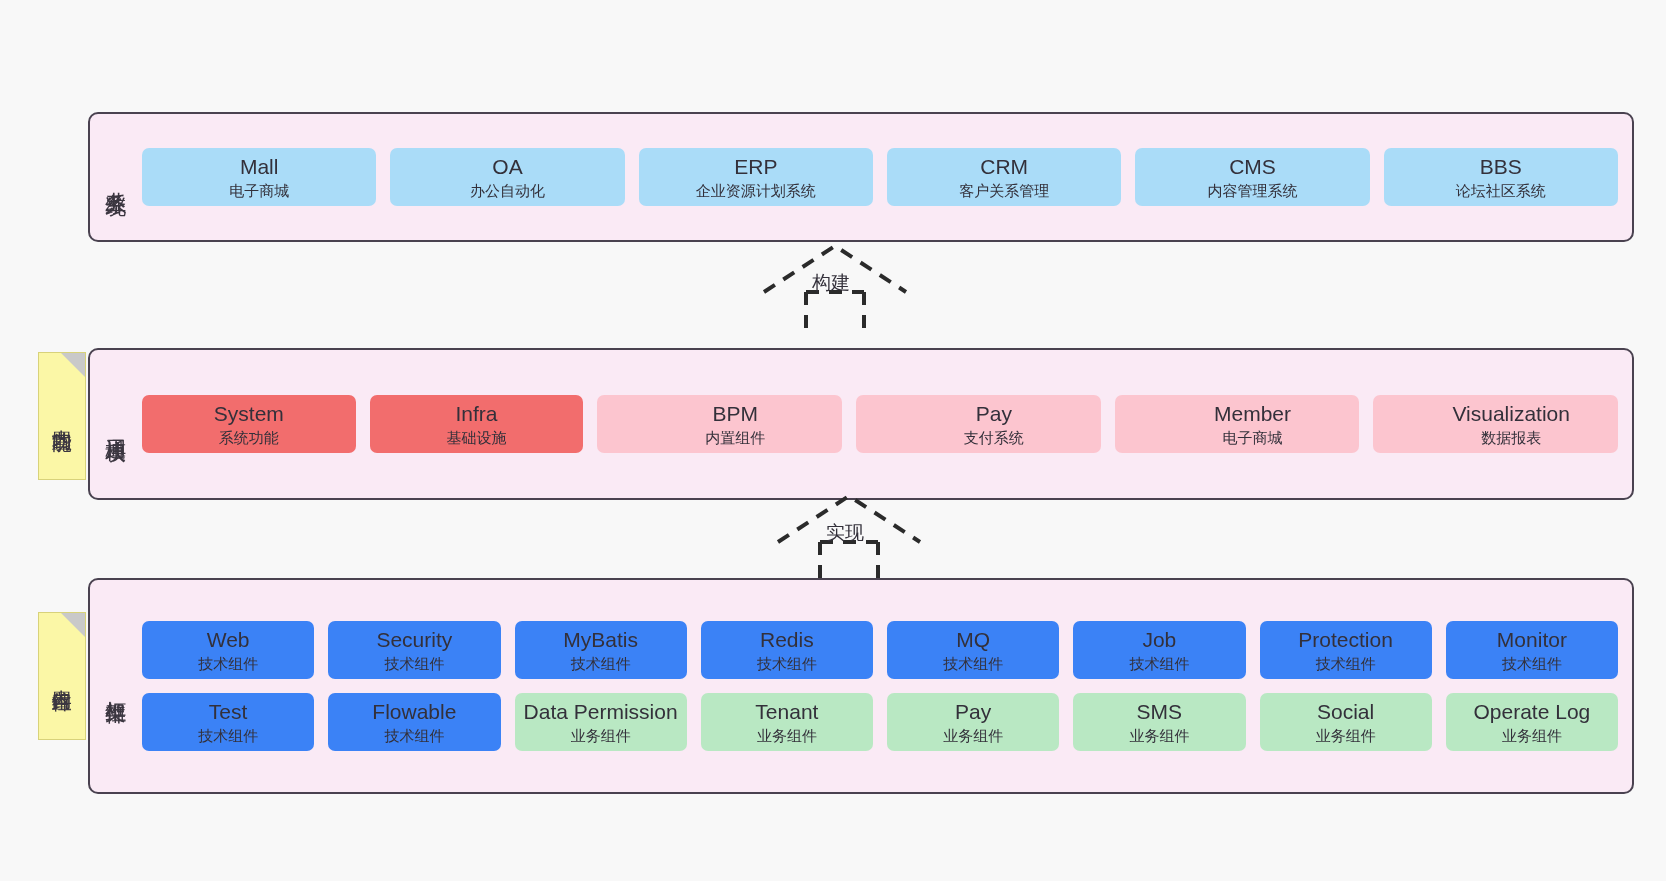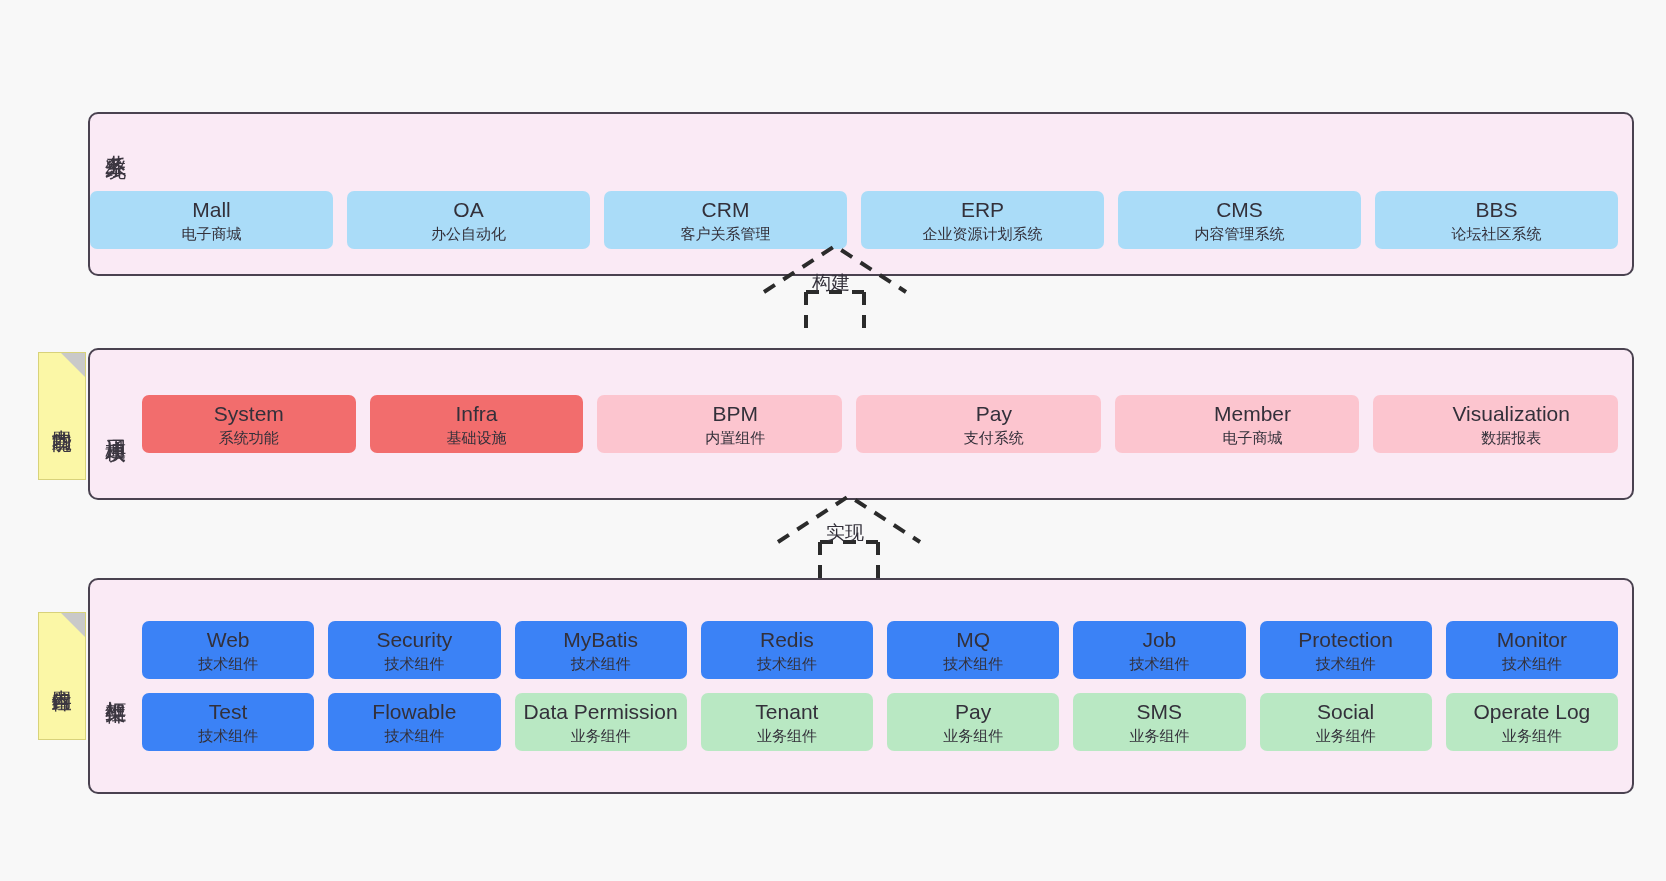--- a/index.html
+++ b/index.html
@@ -103,39 +103,39 @@
     color: #33303a;
     white-space: nowrap;
     background: transparent;
   }
 </style>
 </head>
 <body>
 
 <div id="canvas">
 
-  <div class="layer" id="layer-business-system" style="left:88px; top:112px; width:1546px; height:164px;flex-direction:column;">
+  <div class="layer" id="layer-business-system" style="left:88px; top:112px; width:1546px; height:130px;">
     <div class="layer-title">业务系统</div>
     <div class="layer-body">
       <div class="row">
         <div class="node blue">
           <span class="t1">Mall</span>
           <span class="t2">电子商城</span>
         </div>
         <div class="node blue">
           <span class="t1">OA</span>
           <span class="t2">办公自动化</span>
         </div>
         <div class="node blue">
+          <span class="t1">ERP</span>
+          <span class="t2">企业资源计划系统</span>
+        </div>
+        <div class="node blue">
           <span class="t1">CRM</span>
           <span class="t2">客户关系管理</span>
-        </div>
-        <div class="node blue">
-          <span class="t1">ERP</span>
-          <span class="t2">企业资源计划系统</span>
         </div>
         <div class="node blue">
           <span class="t1">CMS</span>
           <span class="t2">内容管理系统</span>
         </div>
         <div class="node blue">
           <span class="t1">BBS</span>
           <span class="t2">论坛社区系统</span>
         </div>
       </div>

